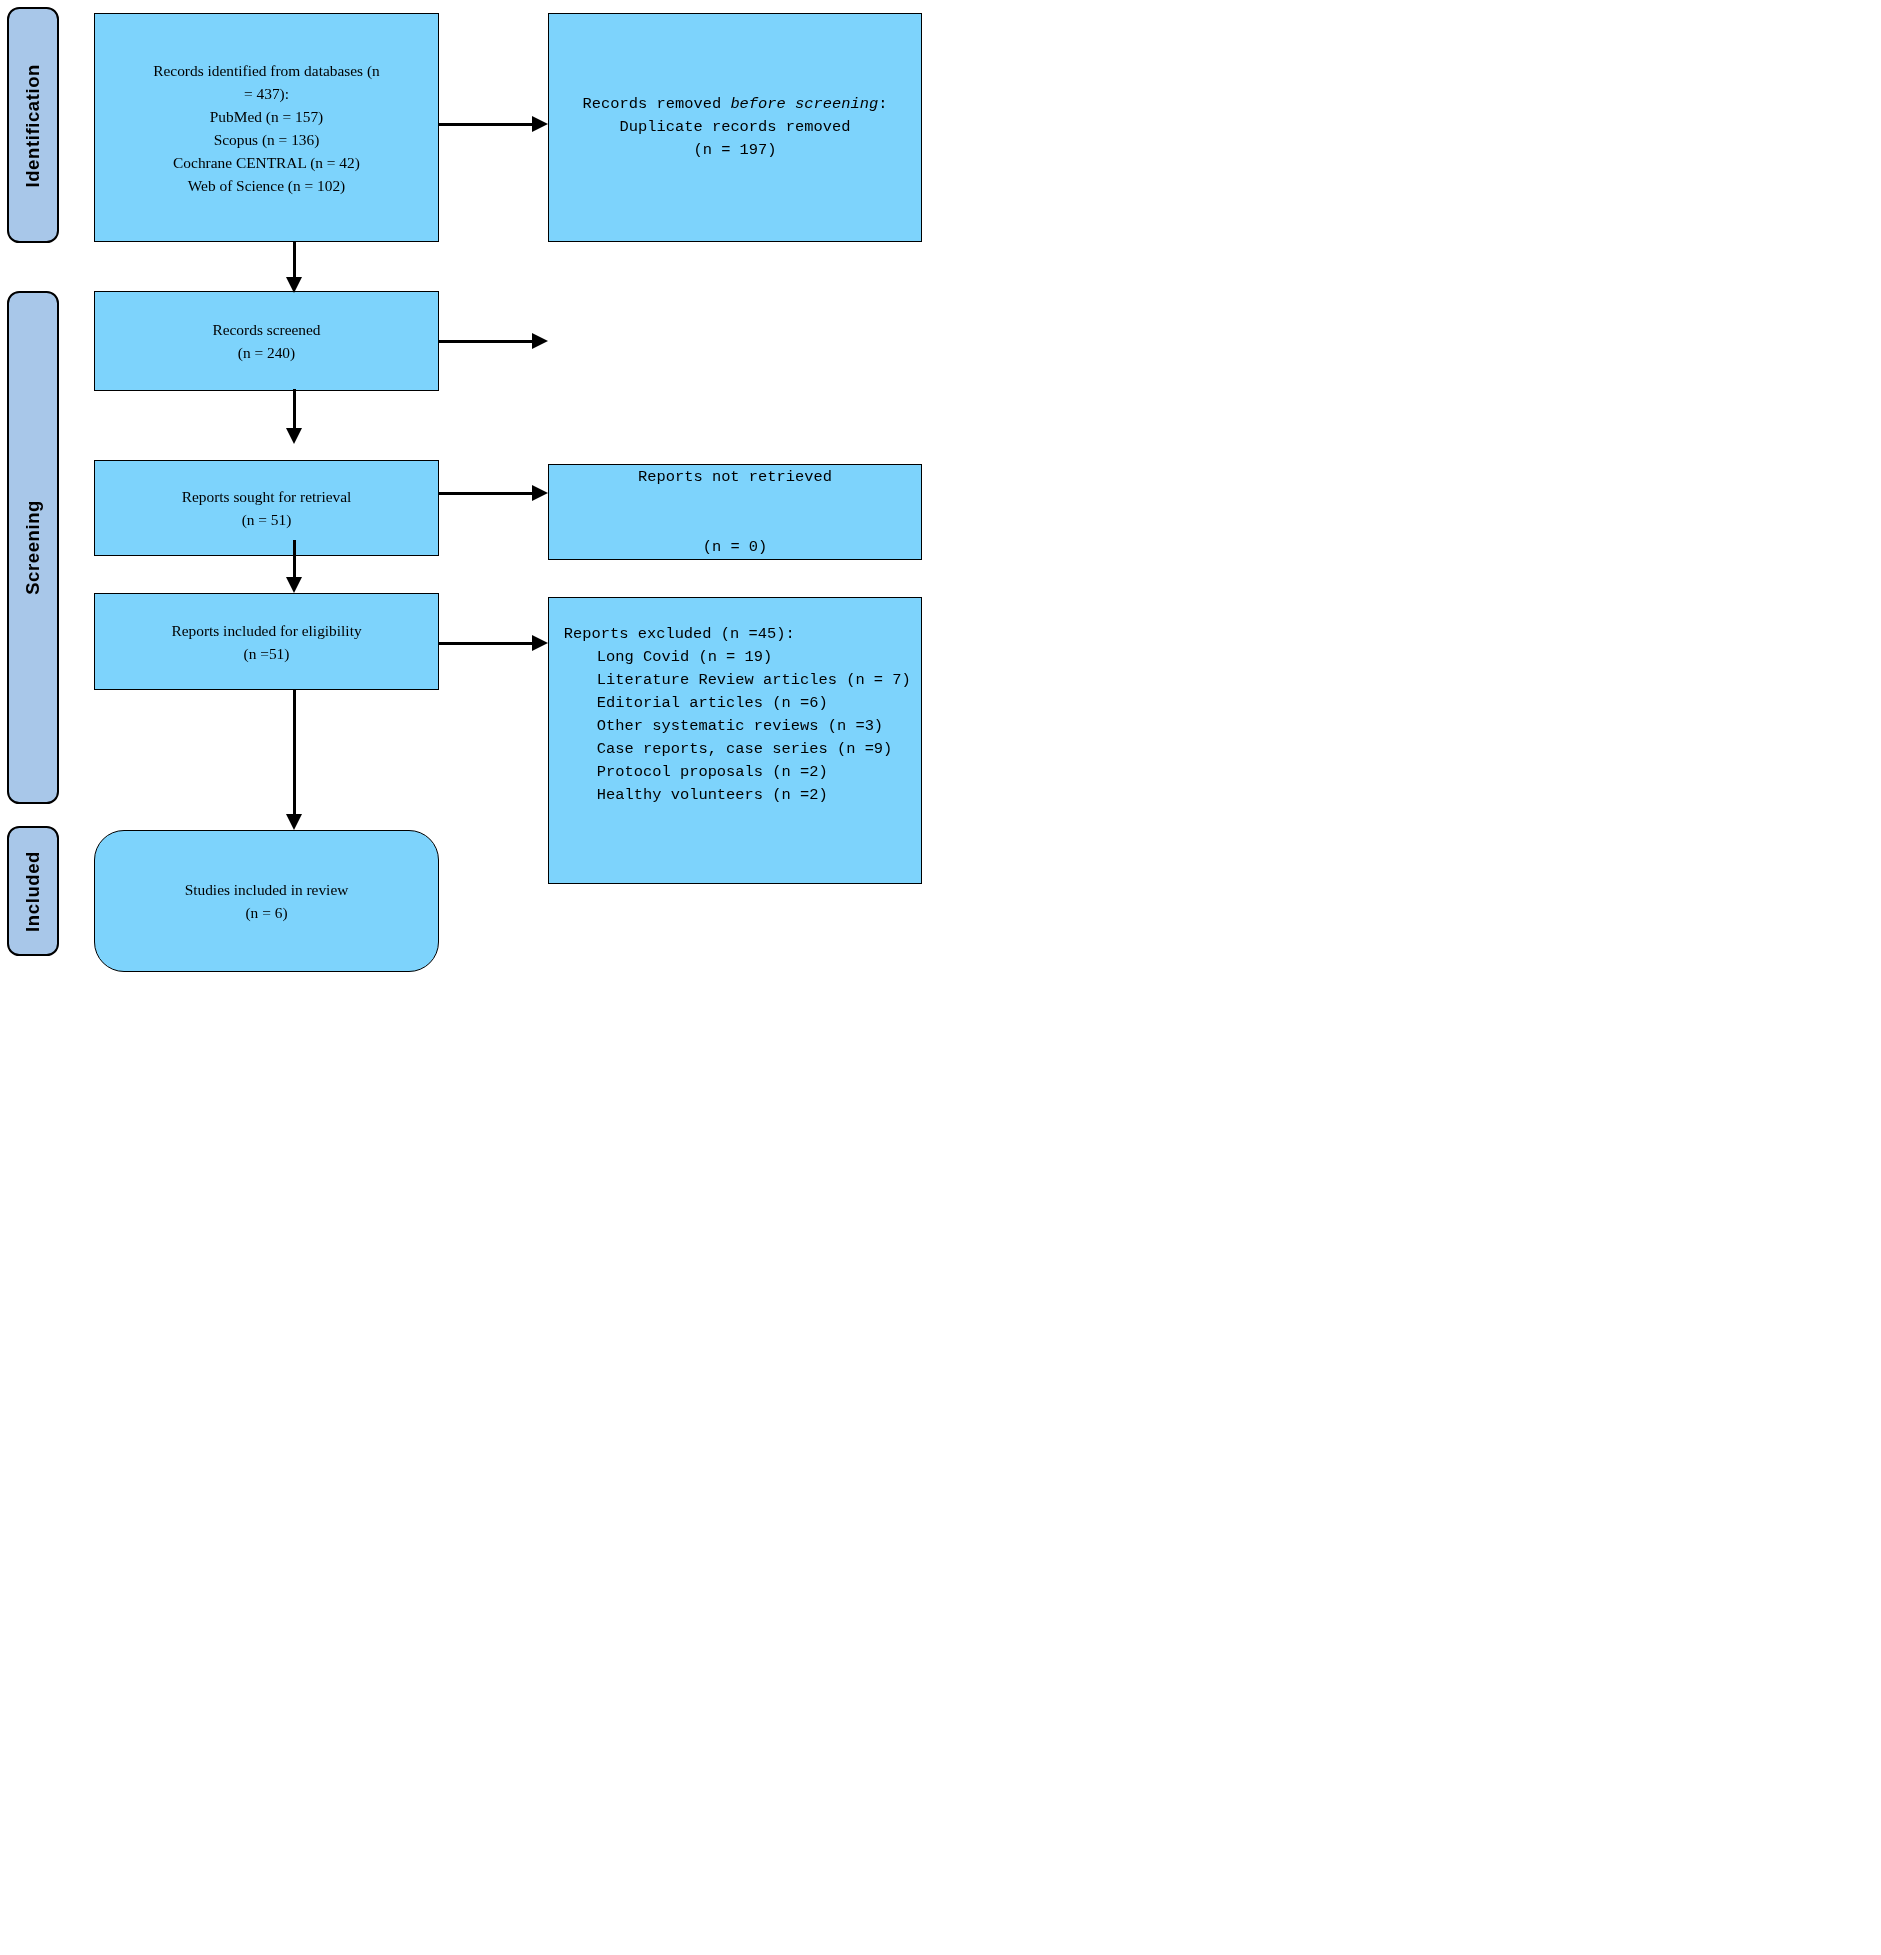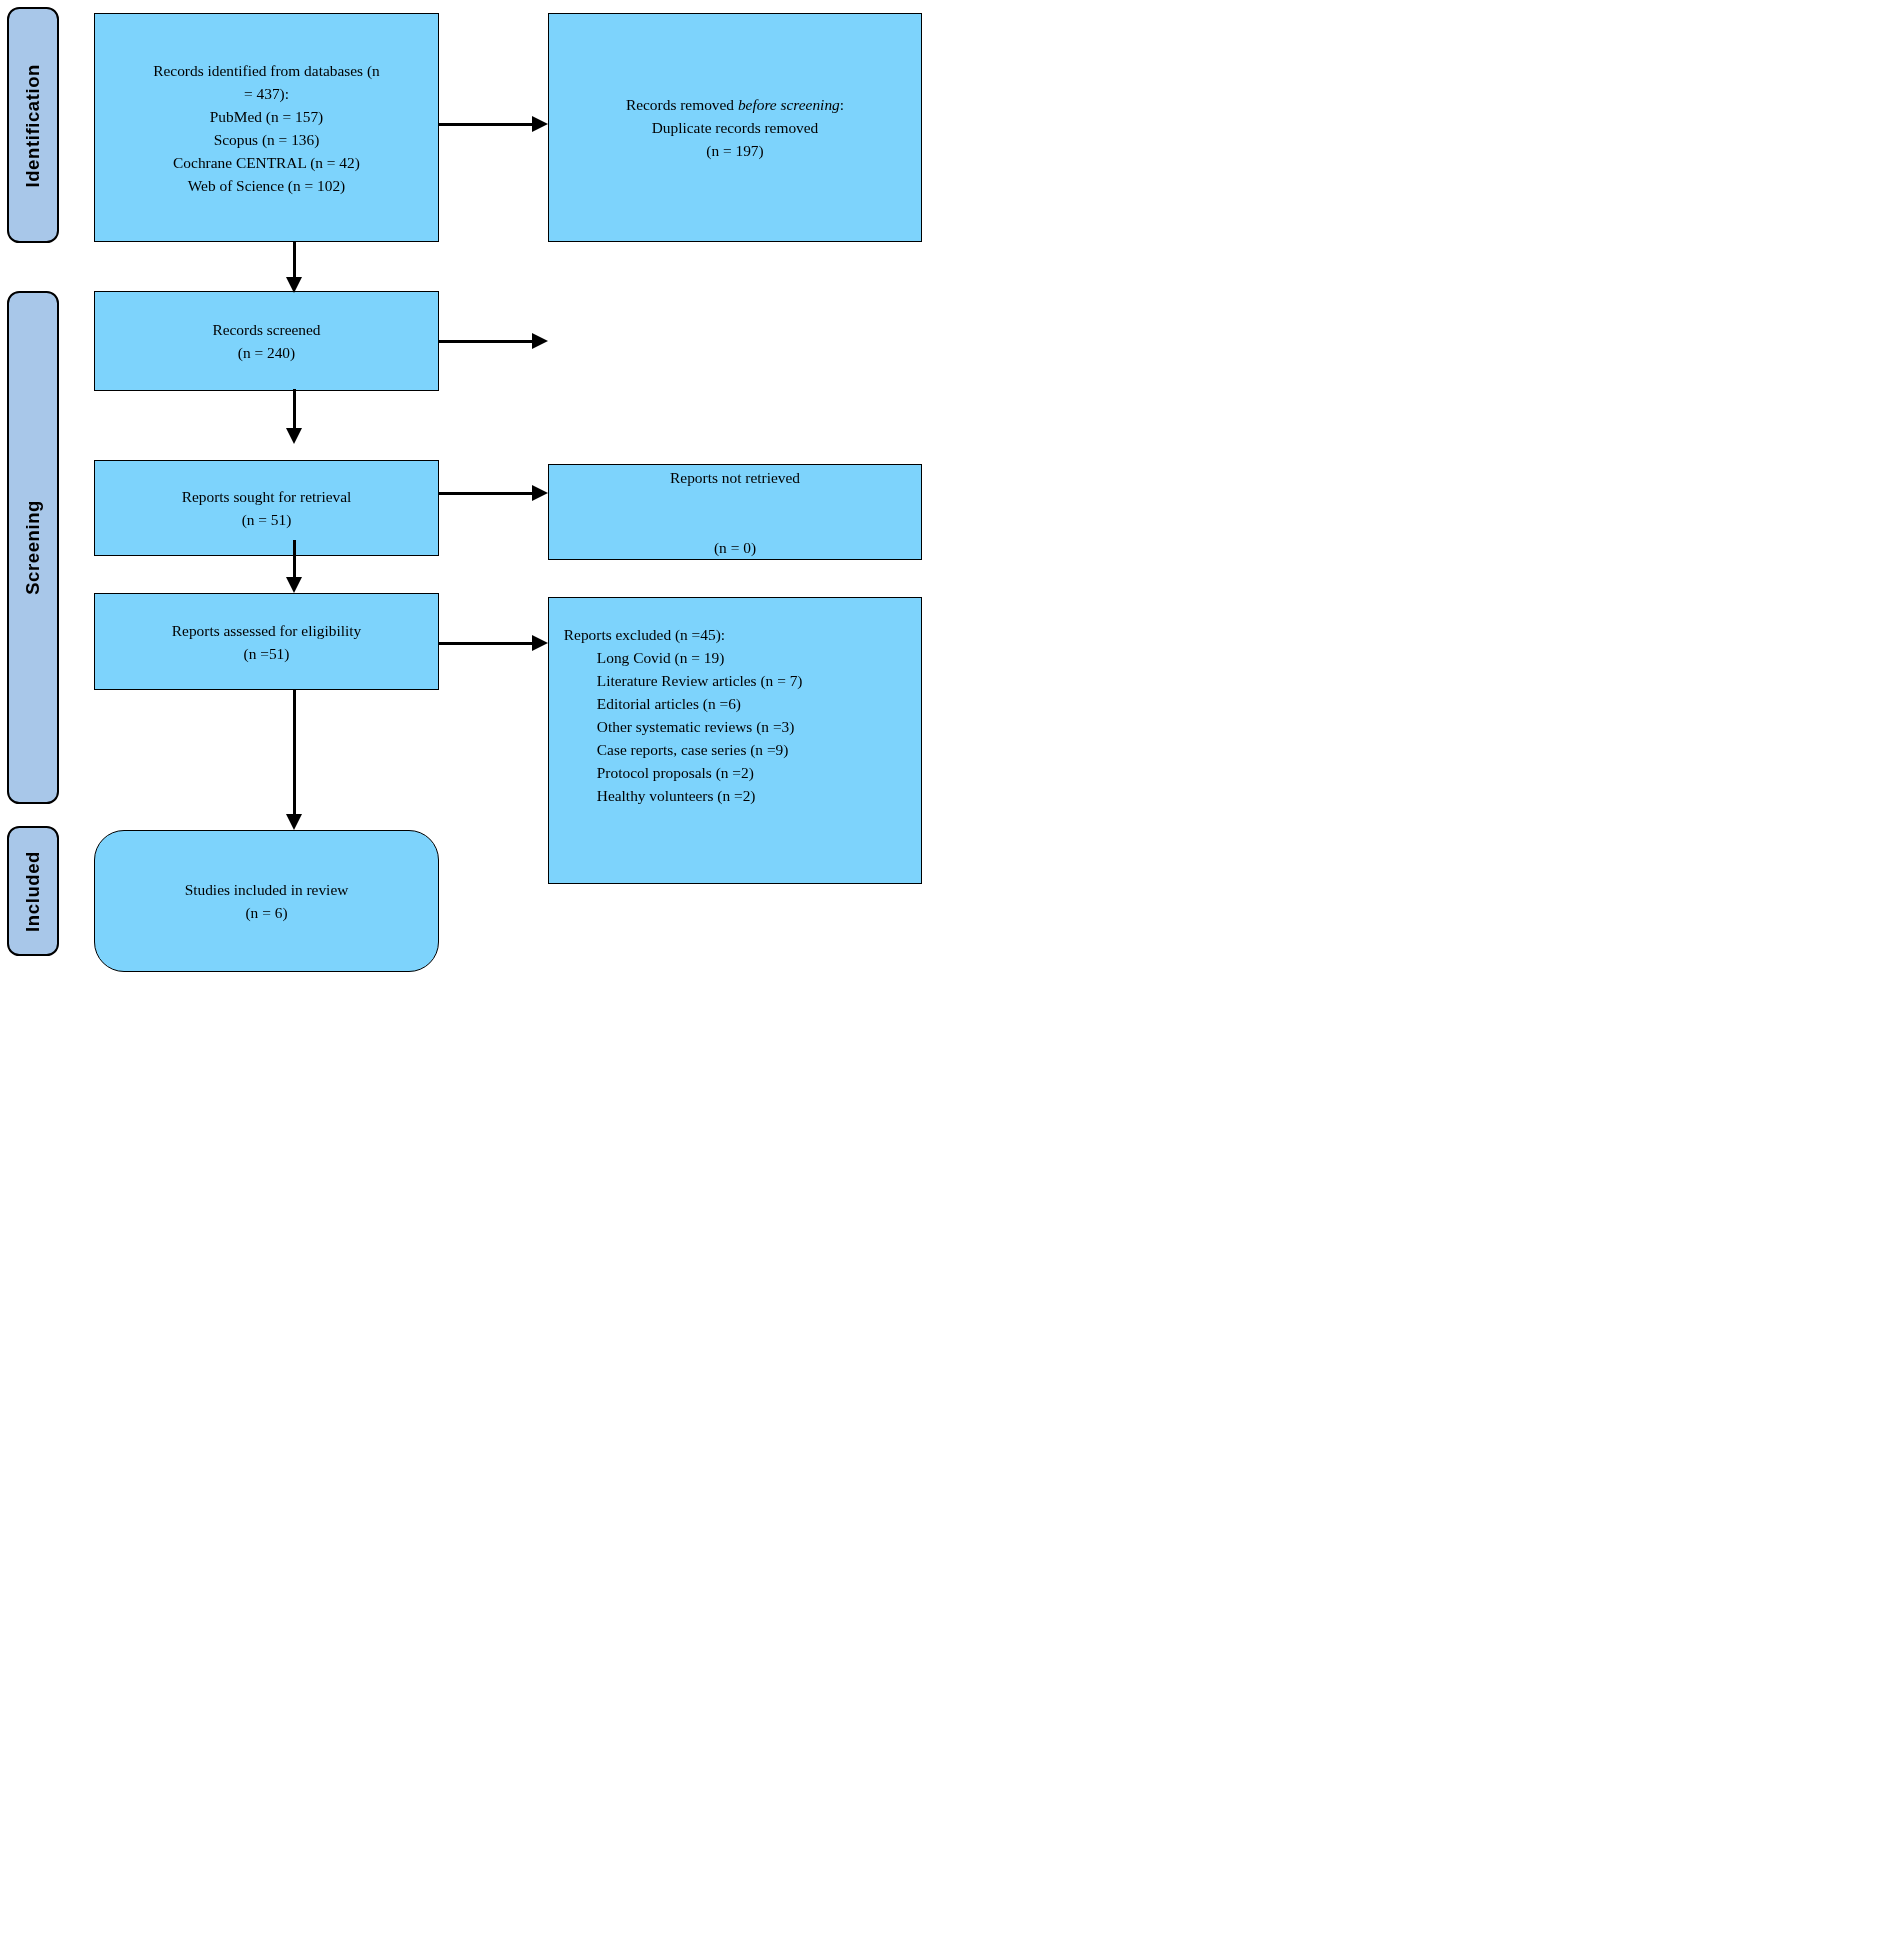--- a/index.html
+++ b/index.html
@@ -45,21 +45,21 @@
     display: flex;
     flex-direction: column;
     align-items: center;
     justify-content: center;
     text-align: center;
     font-size: 15.4px;
     line-height: 23px;
   }
   .fbox .line { width: 100%; }
   .col-left  { left: 94px; width: 345px; }
-  .col-right { left: 548px; width: 374px; }
+  .col-right { left: 548px; width: 374px; font-family: Liberation Mono, monospace; }
 
   .fbox.list-box {
     align-items: flex-start;
     justify-content: flex-start;
     text-align: left;
     padding: 24.6px 8.6px 0 14.8px;
   }
   .fbox.list-box .item { padding-left: 33px; }
 
   .em { font-style: italic; }
@@ -118,21 +118,21 @@
   <div class="fbox col-left" style="top:444px; height:96px;margin-top:16px;">
     <div class="line">Reports sought for retrieval</div>
     <div class="line">(n = 51)</div>
   </div>
   <div class="fbox col-right" style="top:464px; height:96px;gap:47px;">
     <div class="line">Reports not retrieved</div>
     <div class="line">(n = 0)</div>
   </div>
 
   <div class="fbox col-left" style="top:593px; height:97px;">
-    <div class="line">Reports assessed for eligibility</div>
+    <div class="line">Reports included for eligibility</div>
     <div class="line">(n =51)</div>
   </div>
   <div class="fbox col-right list-box" style="top:597px; height:287px;">
     <div class="line">Reports excluded (n =45):</div>
     <div class="line item">Long Covid (n = 19)</div>
     <div class="line item">Literature Review articles (n = 7)</div>
     <div class="line item">Editorial articles (n =6)</div>
     <div class="line item">Other systematic reviews (n =3)</div>
     <div class="line item">Case reports, case series (n =9)</div>
     <div class="line item">Protocol proposals (n =2)</div>

